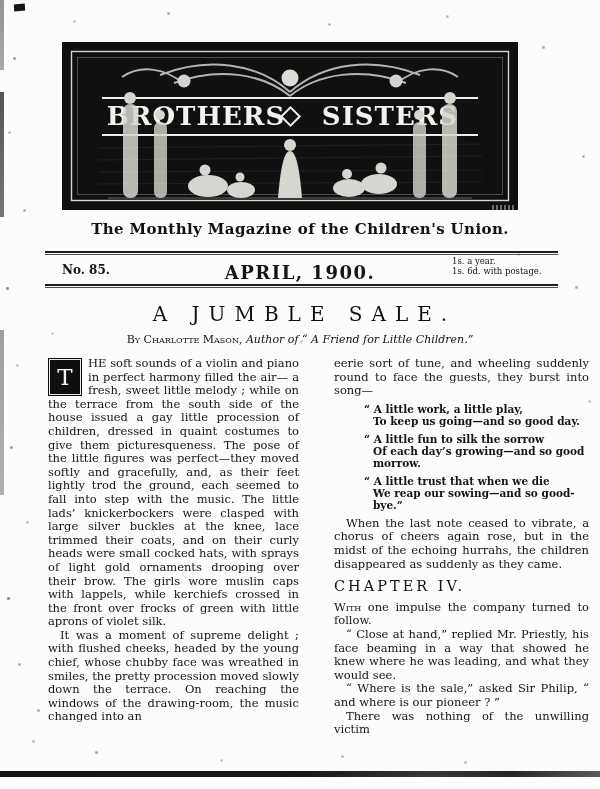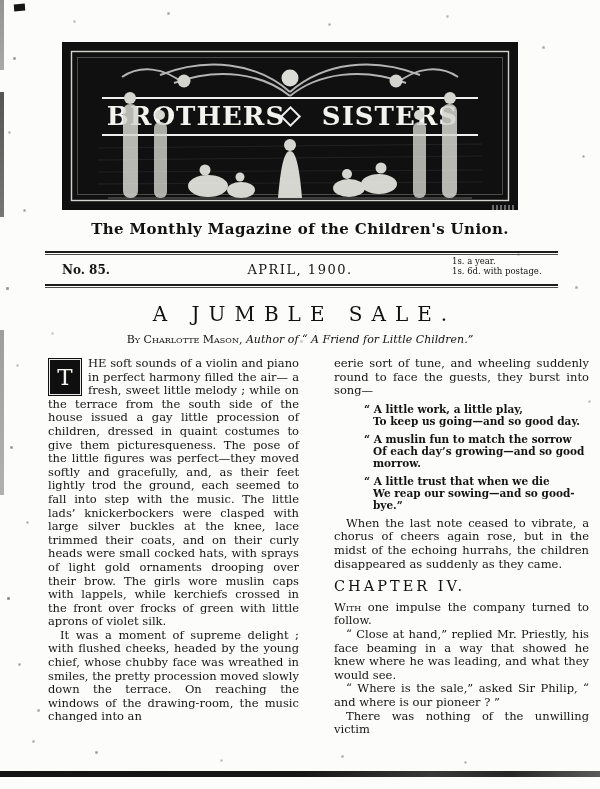--- a/index.html
+++ b/index.html
@@ -36,21 +36,21 @@
   .masthead svg{display:block;}
   .banner-word{font-family:"DejaVu Serif",serif;font-weight:bold;letter-spacing:1px;fill:#f2f2ee;}
   
   .subtitle{position:absolute;left:0;top:220px;width:100%;text-align:center;
     font-weight:bold;font-size:15px;letter-spacing:.4px;color:#121212;}
   .rule{position:absolute;left:45px;width:513px;height:4px;
     background:linear-gradient(#1d1d1d 0 2px,transparent 2px 3px,#4e4e4e 3px 4px);}
   .rule1{top:251px;} .rule2{top:284px;}
   .issue-no{position:absolute;left:62px;top:263px;font-size:12px;font-weight:bold;}
   .issue-date{position:absolute;left:0;top:262px;width:100%;text-align:center;
-    font-size:13px;font-weight:normal;letter-spacing:1.5px;}
+    font-size:18px;font-weight:bold;letter-spacing:1.5px;}
   .issue-price{position:absolute;left:452px;top:256px;font-size:8.5px;line-height:10px;font-weight:normal;}
   
   .article-title{position:absolute;left:0;top:302px;width:100%;text-align:center;
     font-size:20px;letter-spacing:9px;padding-left:9px;box-sizing:border-box;color:#101010;}
   .byline{position:absolute;left:0;top:333px;width:100%;text-align:center;font-size:11px;color:#101010;}
   .sc{font-variant:small-caps;}
   .it{font-style:italic;}
   
   .col{position:absolute;top:357px;width:251px;font-size:11.5px;line-height:13.6px;
     text-align:justify;color:#141414;}
@@ -154,21 +154,21 @@
     <p class="indent">It was a moment of supreme delight ; with flushed cheeks, headed by the young chief, whose chubby face was wreathed in smiles, the pretty procession moved slowly down the terrace.  On reaching the windows of the drawing-room, the music changed into an</p>
   </div>
 
   <div class="col col-right">
     <p>eerie sort of tune, and wheeling suddenly round to face the guests, they burst into song—</p>
     <div class="verse">
       <span>“ A little work, a little play,</span>
       <span class="l2">To keep us going—and so good day.</span>
     </div>
     <div class="verse">
-      <span>“ A muslin fun to match the sorrow</span>
+      <span>“ A little fun to silk the sorrow</span>
       <span class="l2">Of each day’s growing—and so good morrow.</span>
     </div>
     <div class="verse">
       <span>“ A little trust that when we die</span>
       <span class="l2">We reap our sowing—and so good-bye.”</span>
     </div>
     <p class="indent">When the last note ceased to vibrate, a chorus of cheers again rose, but in the midst of the echoing hurrahs, the children disappeared as suddenly as they came.</p>
     <p class="chapter-heading">CHAPTER IV.</p>
     <p><span class="sc">With</span><span> one impulse the company turned to follow.</span></p>
     <p class="indent">“ Close at hand,” replied Mr. Priestly, his face beaming in a way that showed he knew where he was leading, and what they would see.</p>

